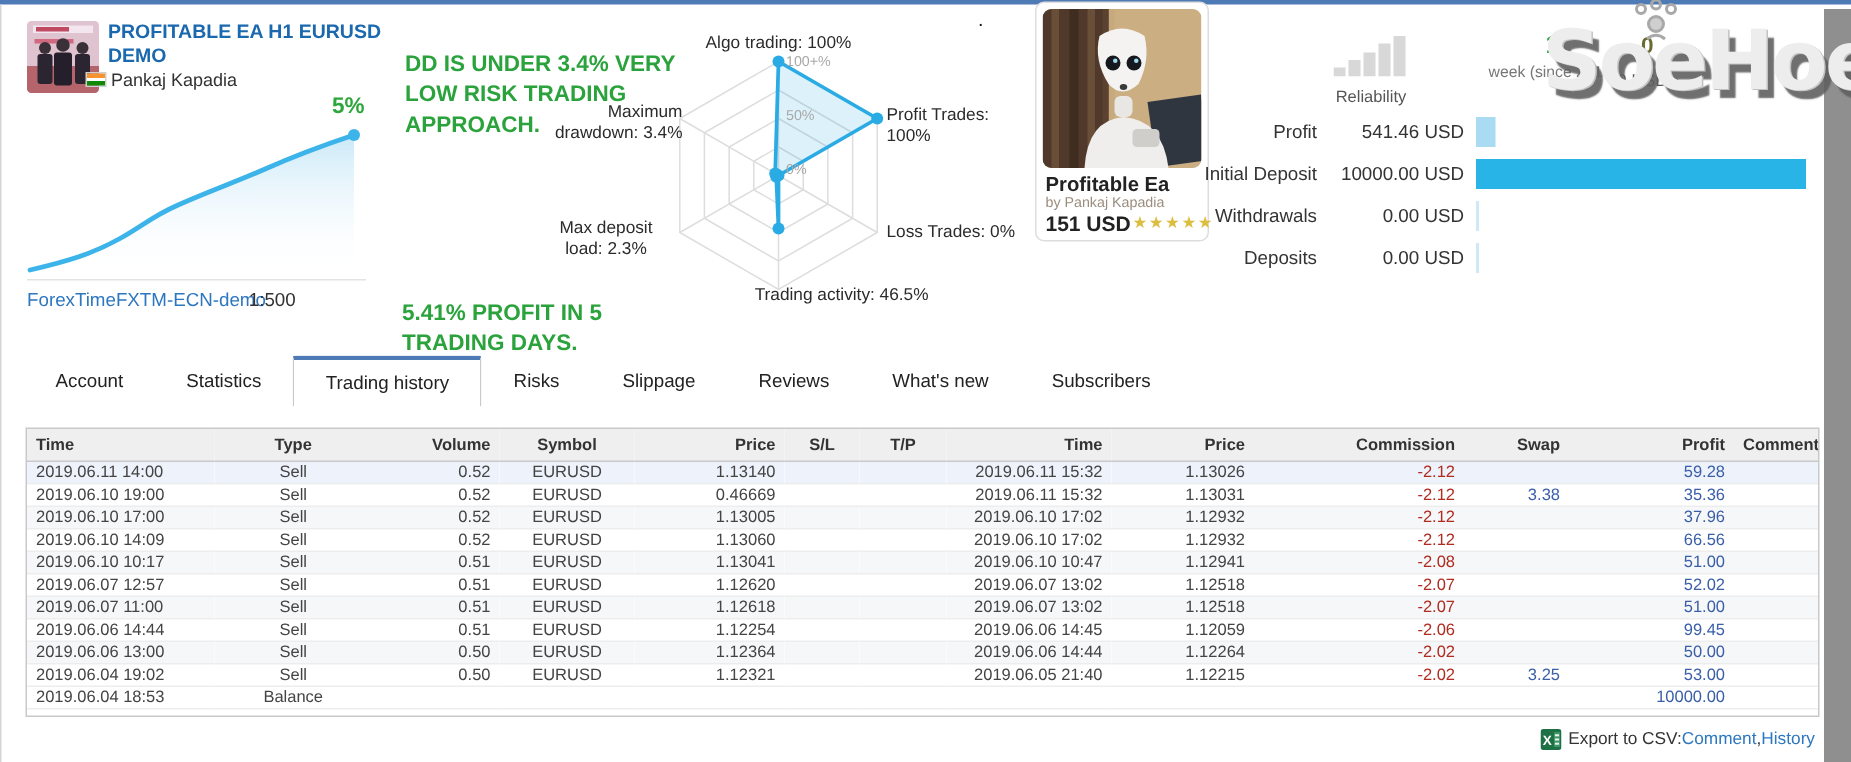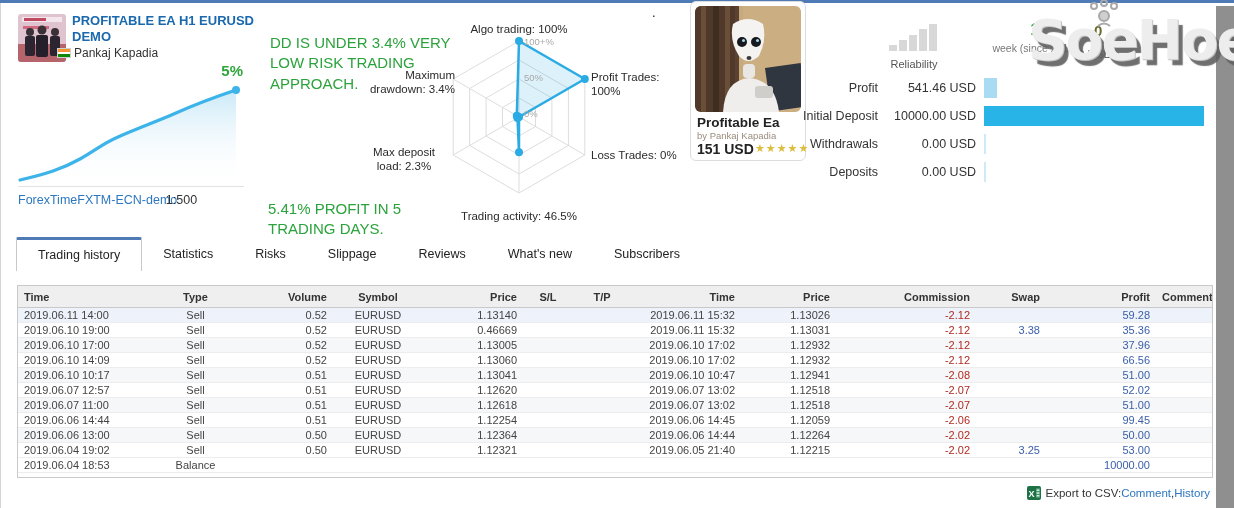--- a/index.html
+++ b/index.html
@@ -15,21 +15,21 @@
   .avatar{left:18px;top:14px;width:48px;height:48px;border-radius:3px;overflow:hidden}
   .flag{left:57px;top:48px;width:14px;height:10px;border:1px solid #cfcfcf;box-sizing:border-box}
   .flag .f1{height:3px;background:#f79431}.flag .f2{height:2px;background:#fff}.flag .f3{height:3px;background:#128807}
   .title{left:72px;top:13px;width:210px;font-size:13px;font-weight:bold;color:#1a68ae;line-height:1.25;text-transform:uppercase}
   .author{left:74px;top:46px;font-size:12px;color:#333}
   .growthpct{left:18px;top:62px;width:225px;text-align:right;font-size:15px;font-weight:bold;color:#2fa63c}
   .gchart{left:18px;top:84px;width:226px;height:102px;border-bottom:1px solid #e3e3e3}
   .broker{left:18px;top:193px;font-size:12.5px;color:#2c77c0;text-decoration:none;cursor:pointer}
   .leverage{left:120px;top:193px;width:123px;text-align:center;font-size:12.5px;color:#333}
   
-  .annot{font-size:15px;font-weight:normal;color:#2ba33c;line-height:1.35}
+  .annot{font-size:15px;font-weight:bold;color:#2ba33c;line-height:1.35}
   .annot1{left:270px;top:33px;width:212px}
   .annot2{left:268px;top:199px;width:190px}
   
   .radar-svg{left:395px;top:11px}
   .rlabel{font-size:11.5px;color:#2b2b2b;line-height:1.2}
   .ringlbl{font-size:9.5px;color:#a8a8a8}
   
   .card{left:690px;top:1px;width:116px;height:160px;border:1px solid #ddd;border-radius:6px;background:#fff;box-sizing:border-box;cursor:pointer}
   .prodimg{left:695px;top:6px;width:106px;height:106px;border-radius:6px;overflow:hidden}
   .prodname{left:697px;top:115px;font-size:13.5px;font-weight:bold;color:#222}
@@ -156,21 +156,21 @@
   <div class="abs ringlbl" style="left:524px;top:36px">100+%</div>
   <div class="abs ringlbl" style="left:524px;top:72px">50%</div>
   <div class="abs ringlbl" style="left:524px;top:108px">0%</div>
 
   <div class="abs rlabel" style="left:419px;top:23px;width:200px;text-align:center">Algo trading: 100%</div>
   <div class="abs rlabel" style="left:591px;top:71px;width:95px;text-align:left">
     <div>Profit Trades:</div>
     <div>100%</div>
   </div>
   <div class="abs rlabel" style="left:591px;top:149px">Loss Trades: 0%</div>
-  <div class="abs rlabel" style="left:419px;top:210px;width:200px;text-align:center">Trading activity: 46.5%</div>
+  <div class="abs rlabel" style="left:419px;top:191px;width:200px;text-align:right">Trading activity: 46.5%</div>
   <div class="abs rlabel" style="left:353px;top:146px;width:102px;text-align:center">
     <div>Max deposit</div>
     <div>load: 2.3%</div>
   </div>
   <div class="abs rlabel" style="left:343px;top:69px;width:112px;text-align:right">
     <div>Maximum</div>
     <div>drawdown: 3.4%</div>
   </div>
 
   <div class="abs card"></div>
@@ -255,22 +255,23 @@
       <div class="srow">
         <div class="slabel">Deposits</div>
         <div class="svalue">0.00 USD</div>
         <div class="sbarzone">
           <div class="sbar bar-pale" style="width: 2px;"></div>
         </div>
       </div>
     </div>
 
   <div class="abs tabs" id="tabs">
+      <div class="tab">Account</div>
+      <div class="tab">Statistics</div>
       <div class="tab active">Trading history</div>
-      <div class="tab">Statistics</div>
       <div class="tab">Risks</div>
       <div class="tab">Slippage</div>
       <div class="tab">Reviews</div>
       <div class="tab">What's new</div>
       <div class="tab">Subscribers</div>
     </div>
 
   <div class="abs histwrap">
     <table class="hist">
       <colgroup id="hist-cols">

